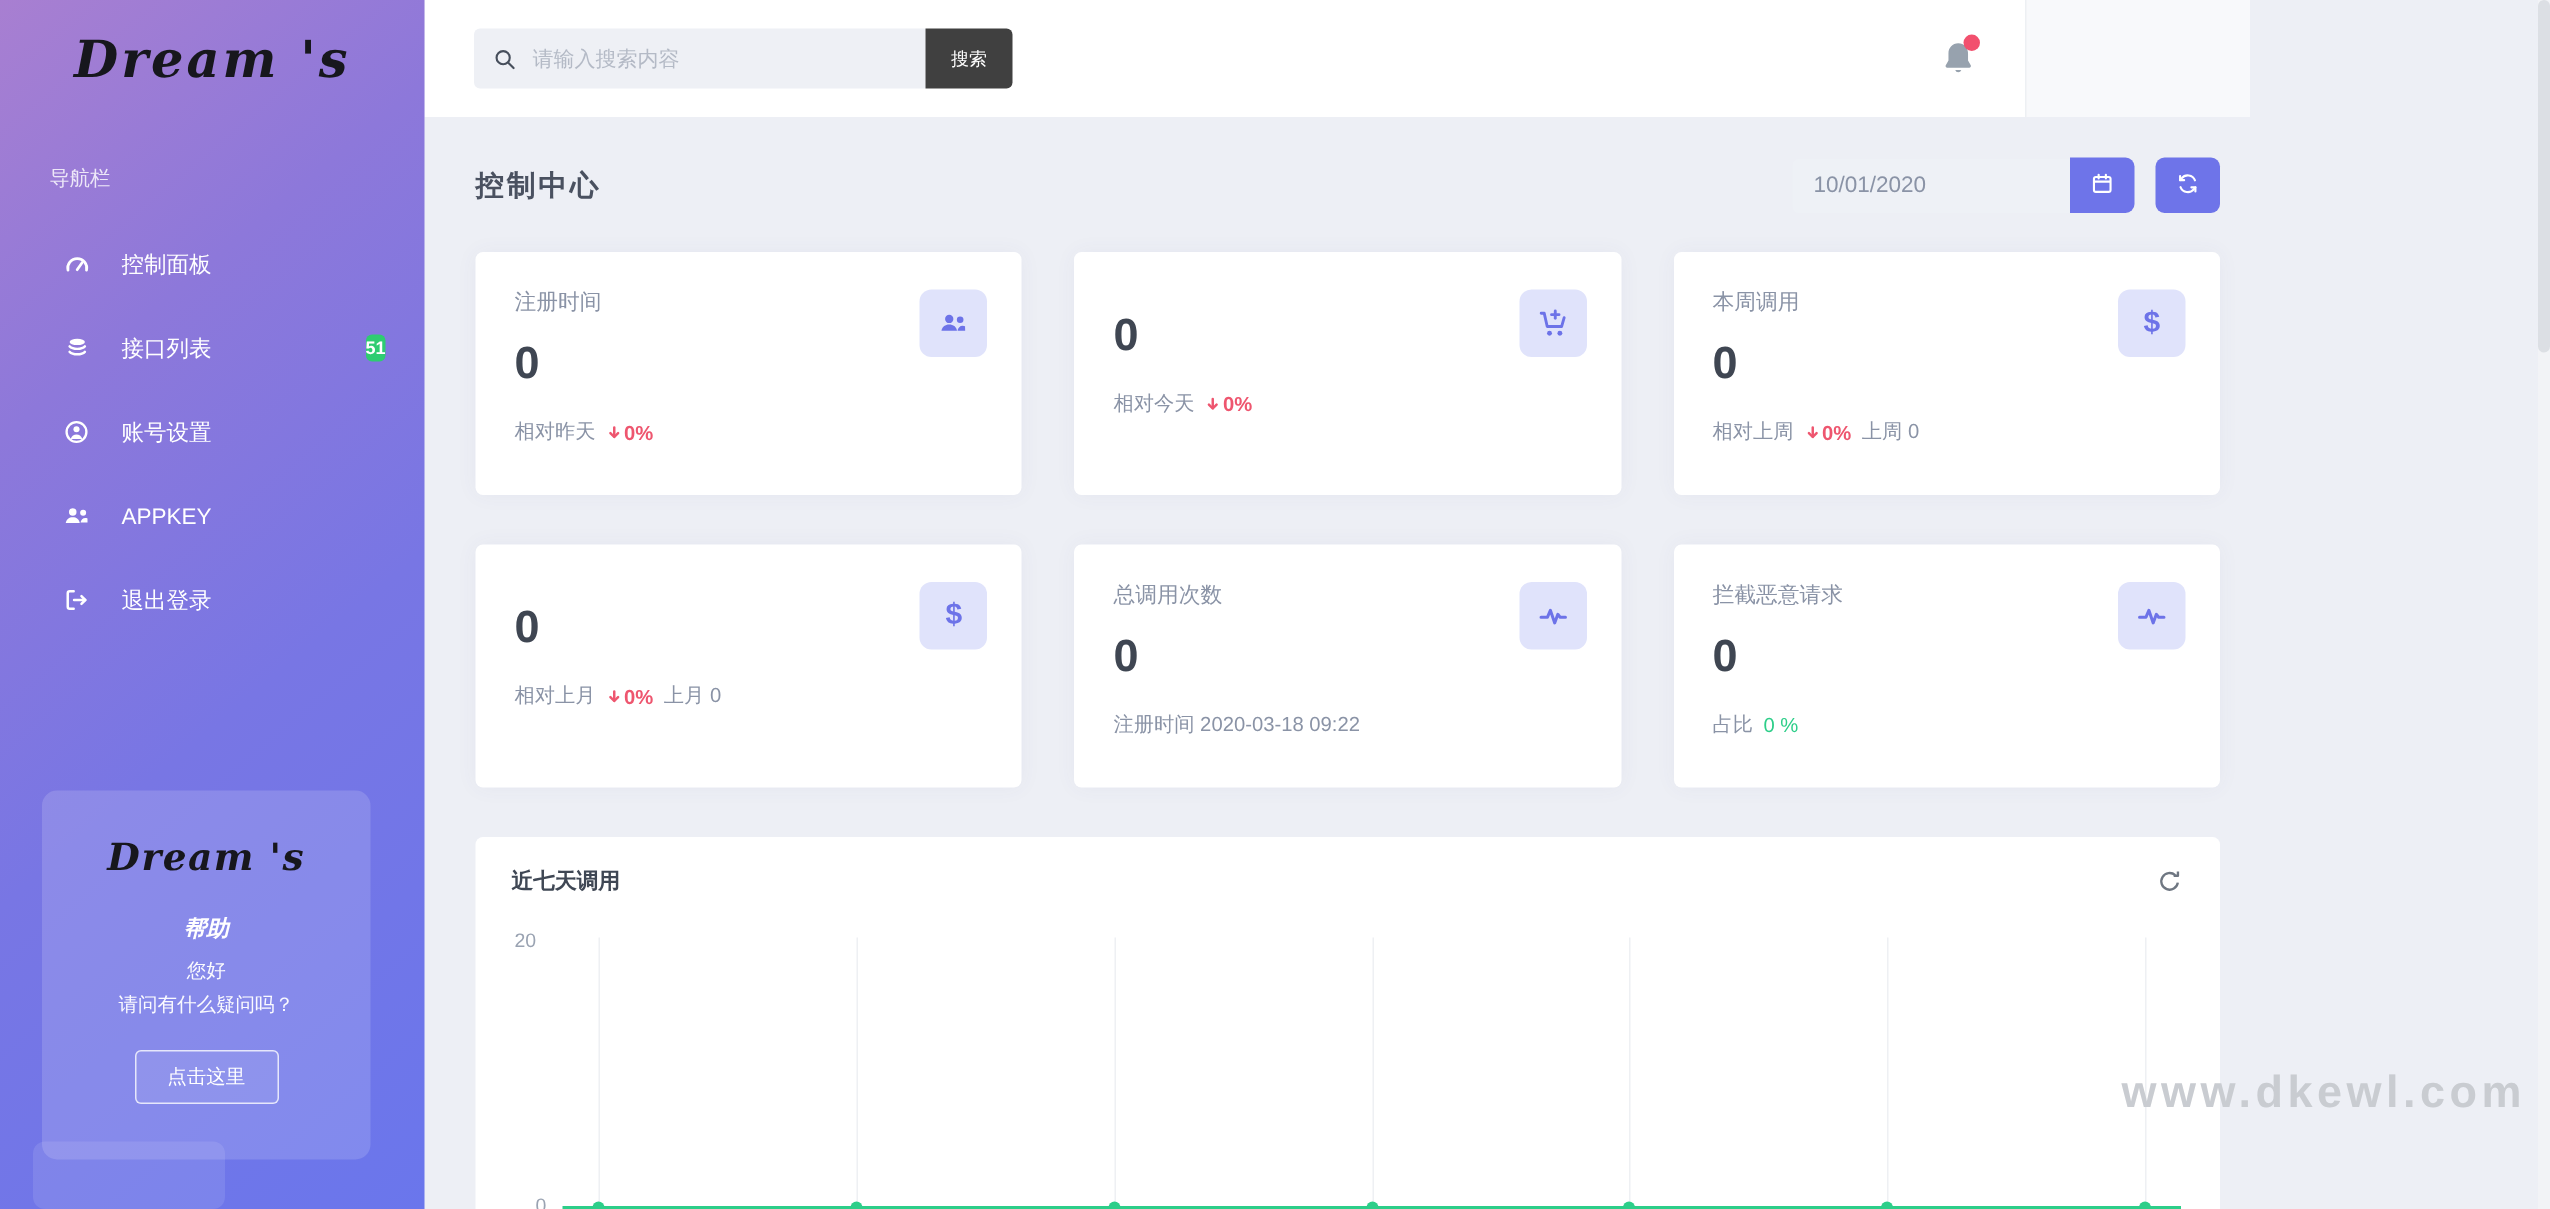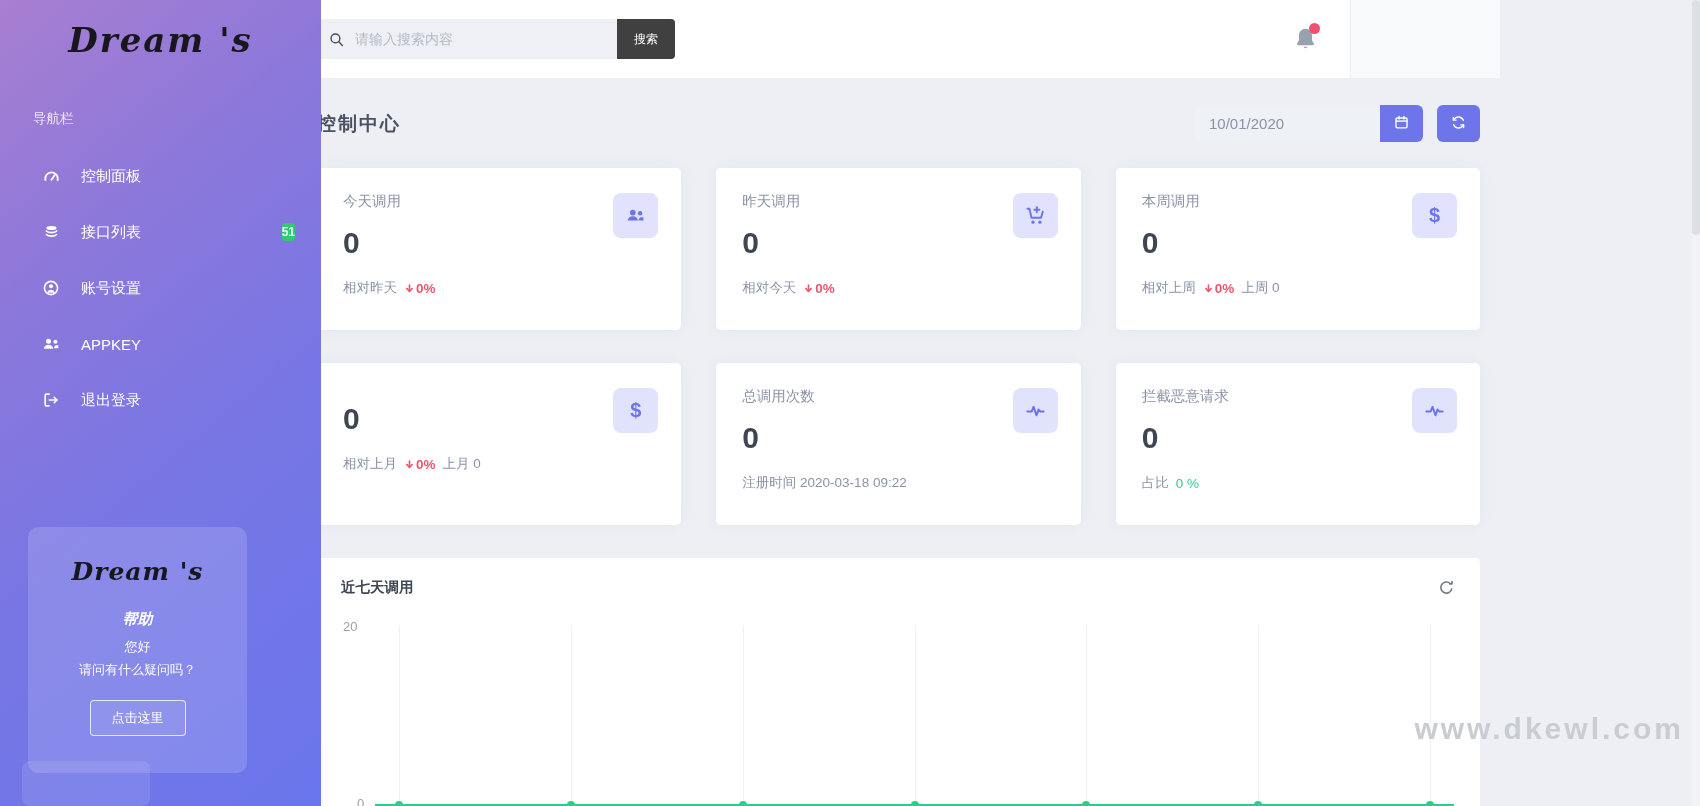--- a/index.html
+++ b/index.html
@@ -4,21 +4,21 @@
 <style>
   * { margin:0; padding:0; box-sizing:border-box; }
   html,body { width:1700px; height:806px; overflow:hidden; }
   body {
     position:relative;
     font-family:"Liberation Sans","DejaVu Sans",sans-serif;
     background:#edeff5; color:#444;
   }
   
   .sidebar {
-    position:absolute; left:0; top:0; width:321px; height:806px;
+    position:absolute; left:0; top:0; width:283px; height:806px;
     background:linear-gradient(140deg,#a87fd1 0%,#8d78da 28%,#7876e4 58%,#6a76ec 100%);
     z-index:10;
   }
   .logo {
     margin-top:20px; text-align:center;
     font-family:"DejaVu Serif","Liberation Serif",serif;
     font-style:italic; font-weight:bold; font-size:34px; color:#17171d;
     letter-spacing:2px;
   }
   .nav-label { margin:50px 0 0 33px; font-size:13.5px; color:rgba(255,255,255,.82); }
@@ -251,21 +251,21 @@
                 <path d="M4.8 4.8v3.8h3.8" fill="none" stroke="currentColor" stroke-width="2" stroke-linecap="round" stroke-linejoin="round"></path>
                 <path d="M5.2 15.2a7.3 7.3 0 0 0 12.6 1.8l1.4-1.6" fill="none" stroke="currentColor" stroke-width="2" stroke-linecap="round"></path>
                 <path d="M19.2 19.2v-3.8h-3.8" fill="none" stroke="currentColor" stroke-width="2" stroke-linecap="round" stroke-linejoin="round"></path>
               </svg></span>
         </button>
       </div>
     </div>
 
     <div class="cards" id="cards">
         <div class="card">
-          <div class="card-title">今天调用</div>
+          <div class="card-title">注册时间</div>
           <div class="tile">
             <svg viewBox="0 0 24 24" width="23" height="23">
               <circle cx="9.2" cy="9" r="2.9" fill="currentColor"></circle>
               <path d="M3.8 17.2c.5-2.9 2.6-4.4 5.4-4.4s4.9 1.5 5.4 4.4z" fill="currentColor"></path>
               <circle cx="16.8" cy="9.6" r="2.3" fill="currentColor"></circle>
               <path d="M15 17.2c.3-2.1 1.6-3.5 3.6-3.5.5 0 1.1.1 1.6.4l.1 3.1z" fill="currentColor"></path>
             </svg>
           </div>
           <div class="card-value">0</div>
           <div class="card-footer">
@@ -277,21 +277,20 @@
                 <svg viewBox="0 0 24 24" width="11" height="11">
                   <line x1="12" y1="4.5" x2="12" y2="17.5" stroke="currentColor" stroke-width="3.6" stroke-linecap="round"></line>
                   <path d="M6.4 12.4 12 18.2l5.6-5.8" fill="none" stroke="currentColor" stroke-width="3.6" stroke-linecap="round" stroke-linejoin="round"></path>
                 </svg>
               </span>
               <span class="ptxt">0%</span>
             </span>
           </div>
         </div>
         <div class="card">
-          <div class="card-title">昨天调用</div>
           <div class="tile">
             <svg viewBox="0 0 24 24" width="23" height="23">
               <path d="M3.6 5h2.1l2.1 9.3h10l1.8-6.2" fill="none" stroke="currentColor" stroke-width="2" stroke-linecap="round" stroke-linejoin="round"></path>
               <circle cx="9.4" cy="19" r="1.7" fill="currentColor"></circle>
               <circle cx="16.6" cy="19" r="1.7" fill="currentColor"></circle>
               <line x1="13.4" y1="3.4" x2="13.4" y2="8.6" stroke="currentColor" stroke-width="2" stroke-linecap="round"></line>
               <line x1="10.8" y1="6" x2="16" y2="6" stroke="currentColor" stroke-width="2" stroke-linecap="round"></line>
             </svg>
           </div>
           <div class="card-value">0</div>

